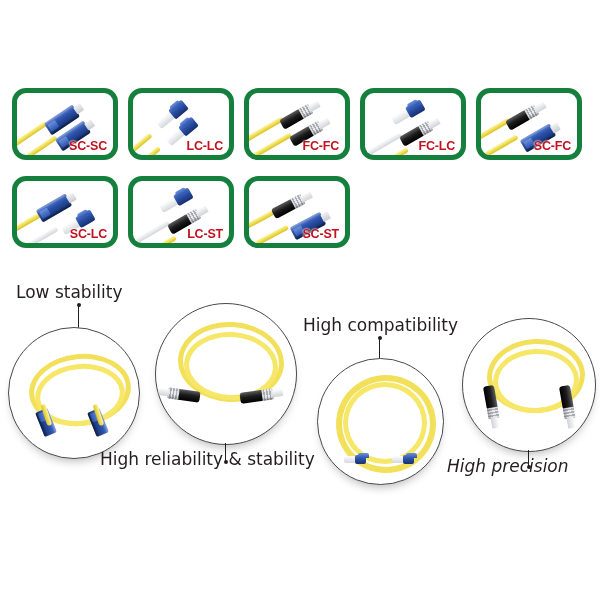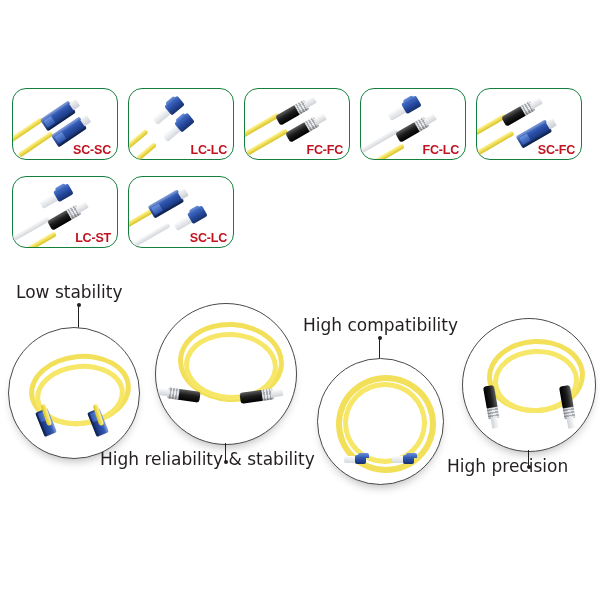--- a/index.html
+++ b/index.html
@@ -23,21 +23,21 @@
     top: 88px;
     width: 576px;
     display: grid;
     grid-template-columns: repeat(5, 106px);
     grid-auto-rows: 72px;
     column-gap: 10px;
     row-gap: 16px;
   }
   .conn-card {
     position: relative;
-    border: 1px solid #15803d;
+    border: 5px solid #15803d;
     border-radius: 14px;
     background: #ffffff;
     overflow: hidden;
   }
   .conn-label {
     position: absolute;
     right: 6px;
     bottom: 2px;
     font-size: 12.5px;
     font-weight: bold;
@@ -264,49 +264,62 @@
           <div class="ferrule"></div>
       </div>
       <div class="sc tipR" style="left:40px; top:38px; transform:rotate(-30deg);"></div>
       <div class="fiber" style="left:0px; top:62px; width:42px; transform:rotate(-30deg); transform-origin:left center;"></div>
     </div>
     <span class="conn-label">SC-FC</span>
   </div>
 
   <div class="conn-card">
     <div class="art">
+      <div class="fiber" style="left:-6px; top:48px; width:34px; transform:rotate(-30deg); transform-origin:left center;"></div>
+      <div class="sc tipR" style="left:20px; top:20px; transform:rotate(-30deg);"></div>
+      <div class="lc" style="left:44px; top:36px; transform:rotate(-30deg);">
+        <div class="boot"></div>
+          <div class="body"></div>
+      </div>
+      <div class="fiber" style="left:4px; top:66px; width:42px; transform:rotate(-30deg); transform-origin:left center; background:linear-gradient(to bottom,#fafafa,#d2d6db);"></div>
+    </div>
+    <span class="conn-label">SC-LC</span>
+  </div>
+
+  <div class="conn-card">
+    <div class="art">
       <div class="fiber" style="left:-4px; top:62px; width:46px; transform:rotate(-30deg); transform-origin:left center; background:linear-gradient(to bottom,#fafafa,#d2d6db);"></div>
       <div class="fiber" style="left:8px; top:74px; width:40px; transform:rotate(-30deg); transform-origin:left center;"></div>
       <div class="lc" style="left:26px; top:14px; transform:rotate(-30deg);">
         <div class="boot"></div>
           <div class="body"></div>
       </div>
       <div class="fcst" style="left:34px; top:33px; transform:rotate(-30deg);">
         <div class="boot"></div>
           <div class="nut"></div>
           <div class="ferrule"></div>
       </div>
     </div>
     <span class="conn-label">LC-ST</span>
   </div>
 
-  <div class="conn-card">
-    <div class="art">
-      <div class="fiber" style="left:-6px; top:48px; width:34px; transform:rotate(-30deg); transform-origin:left center;"></div>
-      <div class="sc tipR" style="left:20px; top:20px; transform:rotate(-30deg);"></div>
-      <div class="lc" style="left:44px; top:36px; transform:rotate(-30deg);">
-        <div class="boot"></div>
-          <div class="body"></div>
-      </div>
-      <div class="fiber" style="left:4px; top:66px; width:42px; transform:rotate(-30deg); transform-origin:left center; background:linear-gradient(to bottom,#fafafa,#d2d6db);"></div>
-    </div>
-    <span class="conn-label">SC-LC</span>
-  </div>
-
-
+
+  <div class="conn-card">
+    <div class="art">
+      <div class="fiber" style="left:-8px; top:46px; width:40px; transform:rotate(-28deg); transform-origin:left center;"></div>
+      <div class="fcst" style="left:22px; top:18px; transform:rotate(-28deg);">
+        <div class="boot"></div>
+          <div class="nut"></div>
+          <div class="ferrule"></div>
+      </div>
+      <div class="sc tipR" style="left:42px; top:38px; transform:rotate(-28deg);"></div>
+      <div class="fiber" style="left:0px; top:64px; width:44px; transform:rotate(-28deg); transform-origin:left center;"></div>
+    </div>
+    <span class="conn-label">SC-ST</span>
+  </div>
 
 </div>
 
 <div class="feature">
   <div class="callout-text" style="left:16px; top:282px;">Low stability</div>
   <div class="leader down" style="left:78px; top:304px; height:24px;"></div>
   <div class="circle" style="left:8px; top:327px; width:130px; height:130px;">
     <div class="coil" style="left:20px; top:26px; width:92px; height:62px; border-width:5px; border-color:#f2e05a; transform:rotate(-6deg);"></div>
     <div class="coil" style="left:26px; top:36px; width:80px; height:52px; border-width:5px; border-color:#f7e768; transform:rotate(-6deg);"></div>
     <div class="sc" style="left:24px; top:88px; transform:rotate(68deg); width:26px; height:13px;"></div>
@@ -361,14 +374,14 @@
         <div class="nut"></div>
         <div class="ferrule"></div>
     </div>
     <div class="fcst" style="left:84px; top:82px; transform:rotate(80deg);">
       <div class="boot"></div>
         <div class="nut"></div>
         <div class="ferrule"></div>
     </div>
   </div>
   <div class="leader up" style="left:528px; top:450px; height:18px;"></div>
-  <div class="callout-text" style="left:447px; top:456px;">High precision</div>
+  <div class="callout-text" style="left:447px; top:456px;font-style:italic;">High precision</div>
 </div>
 
 </body></html>

